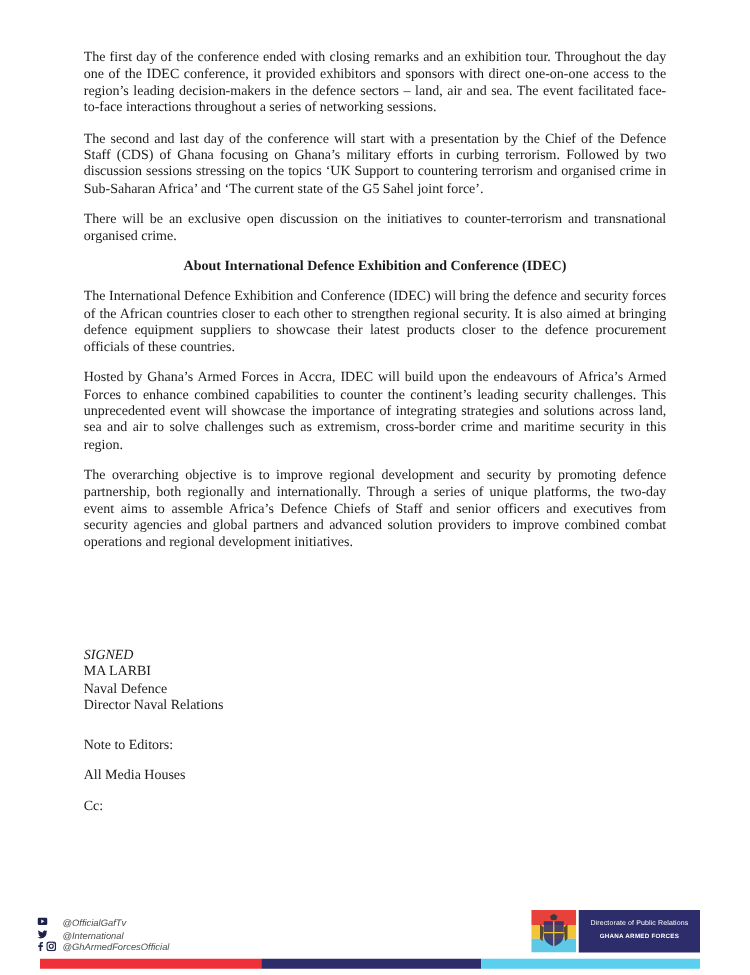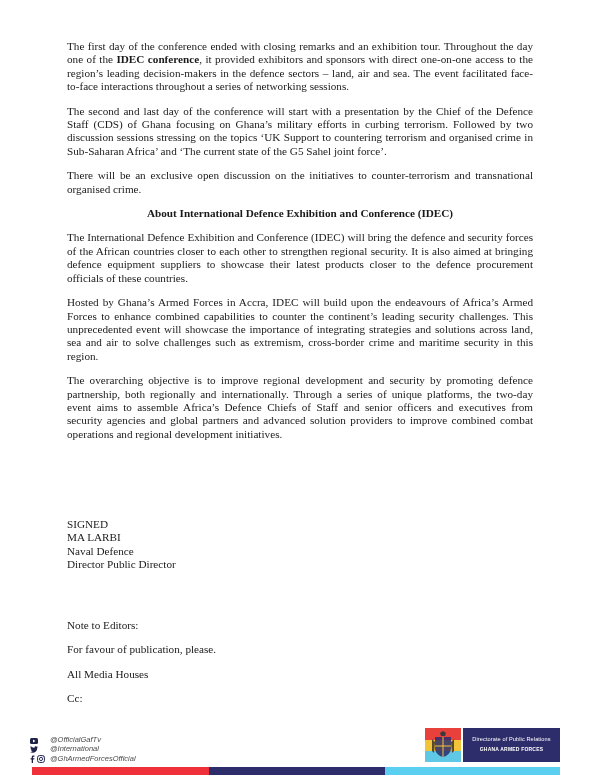--- a/index.html
+++ b/index.html
@@ -1,30 +1,30 @@
 <!DOCTYPE html>
 <html><head>
 <meta charset="utf-8">
 <style>
   html, body { margin: 0; padding: 0; background: #ffffff; }
   body { width: 600px; height: 780px; position: relative; overflow: hidden;
          font-family: "Liberation Serif", "DejaVu Serif", serif; color: #1a1a1a; }
   .page { position: absolute; left: 67px; top: 40px; width: 466px; }
   .para { font-size: 11.2px; line-height: 13.4px; text-align: justify; margin: 0 0 11px 0; }
-  .para b { font-weight: bold; }
+  .para b { font-weight: normal; }
   .heading { font-size: 11.2px; line-height: 13.4px; font-weight: bold; margin: 0 0 11px 0; text-align: center; }
   .sig { position: absolute; left: 67px; top: 518px; font-size: 11.2px; line-height: 13.4px; }
-  .sig .signed { }
+  .sig .signed { font-style: italic; }
   .sig .name { font-weight: normal; }
-  .notes { position: absolute; left: 67px; top: 619px; font-size: 11.2px; line-height: 13.4px; }
+  .notes { position: absolute; left: 67px; top: 590px; font-size: 11.2px; line-height: 13.4px; }
   .notes div { margin-bottom: 11px; }
 
   .social { position: absolute; left: 30px; top: 734px; font-family: "Liberation Sans", "DejaVu Sans", sans-serif;
             font-size: 7.5px; font-style: italic; color: #4a4a4a; }
-  .social-row { height: 9.5px; display: flex; align-items: flex-end; }
+  .social-row { height: 9.5px; display: flex; align-items: flex-start; }
   .social-icons { width: 20px; display: flex; align-items: center; gap: 2px; }
   .social-icons svg { display: block; }
 
   .logo { position: absolute; left: 425px; top: 728px; height: 34px; display: flex; }
   .coat { width: 36px; height: 34px; position: relative; overflow: hidden; }
   .coat .band-r { position: absolute; left: 0; top: 0; width: 36px; height: 12px; background: #e8413c; }
   .coat .band-y { position: absolute; left: 0; top: 12px; width: 36px; height: 11px; background: #f2c43a; }
   .coat .band-c { position: absolute; left: 0; top: 23px; width: 36px; height: 11px; background: #5ec8e6; }
   .coat svg { position: absolute; left: 6px; top: 3px; }
   .dpr { width: 97px; height: 34px; margin-left: 2px; background: #2e2d6b; color: #ffffff;
@@ -47,26 +47,25 @@
   <p class="heading">About International Defence Exhibition and Conference (IDEC)</p>
   <p class="para">The International Defence Exhibition and Conference (IDEC) will bring the defence and security forces of the African countries closer to each other to strengthen regional security. It is also aimed at bringing defence equipment suppliers to showcase their latest products closer to the defence procurement officials of these countries.</p>
   <p class="para">Hosted by Ghana’s Armed Forces in Accra, IDEC will build upon the endeavours of Africa’s Armed Forces to enhance combined capabilities to counter the continent’s leading security challenges. This unprecedented event will showcase the importance of integrating strategies and solutions across land, sea and air to solve challenges such as extremism, cross-border crime and maritime security in this region.</p>
   <p class="para">The overarching objective is to improve regional development and security by promoting defence partnership, both regionally and internationally. Through a series of unique platforms, the two-day event aims to assemble Africa’s Defence Chiefs of Staff and senior officers and executives from security agencies and global partners and advanced solution providers to improve combined combat operations and regional development initiatives.</p>
 </div>
 
 <div class="sig">
   <div class="signed">SIGNED</div>
   <div class="name">MA LARBI</div>
   <div>Naval Defence</div>
-  <div>Director Public Director</div>
+  <div>Director Naval Relations</div>
 </div>
 
 <div class="notes">
   <div>Note to Editors:</div>
-  <div>For favour of publication, please.</div>
   <div>All Media Houses</div>
   <div>Cc:</div>
 </div>
 
 <div class="social">
   <div class="social-row">
     <span class="social-icons">
       <svg width="8" height="6" viewBox="0 0 8 6">
           <rect x="0" y="0" width="8" height="6" rx="1.5" fill="#1e2148"></rect>
           <path d="M3 1.5 L5.5 3 L3 4.5 Z" fill="#ffffff"></path>

